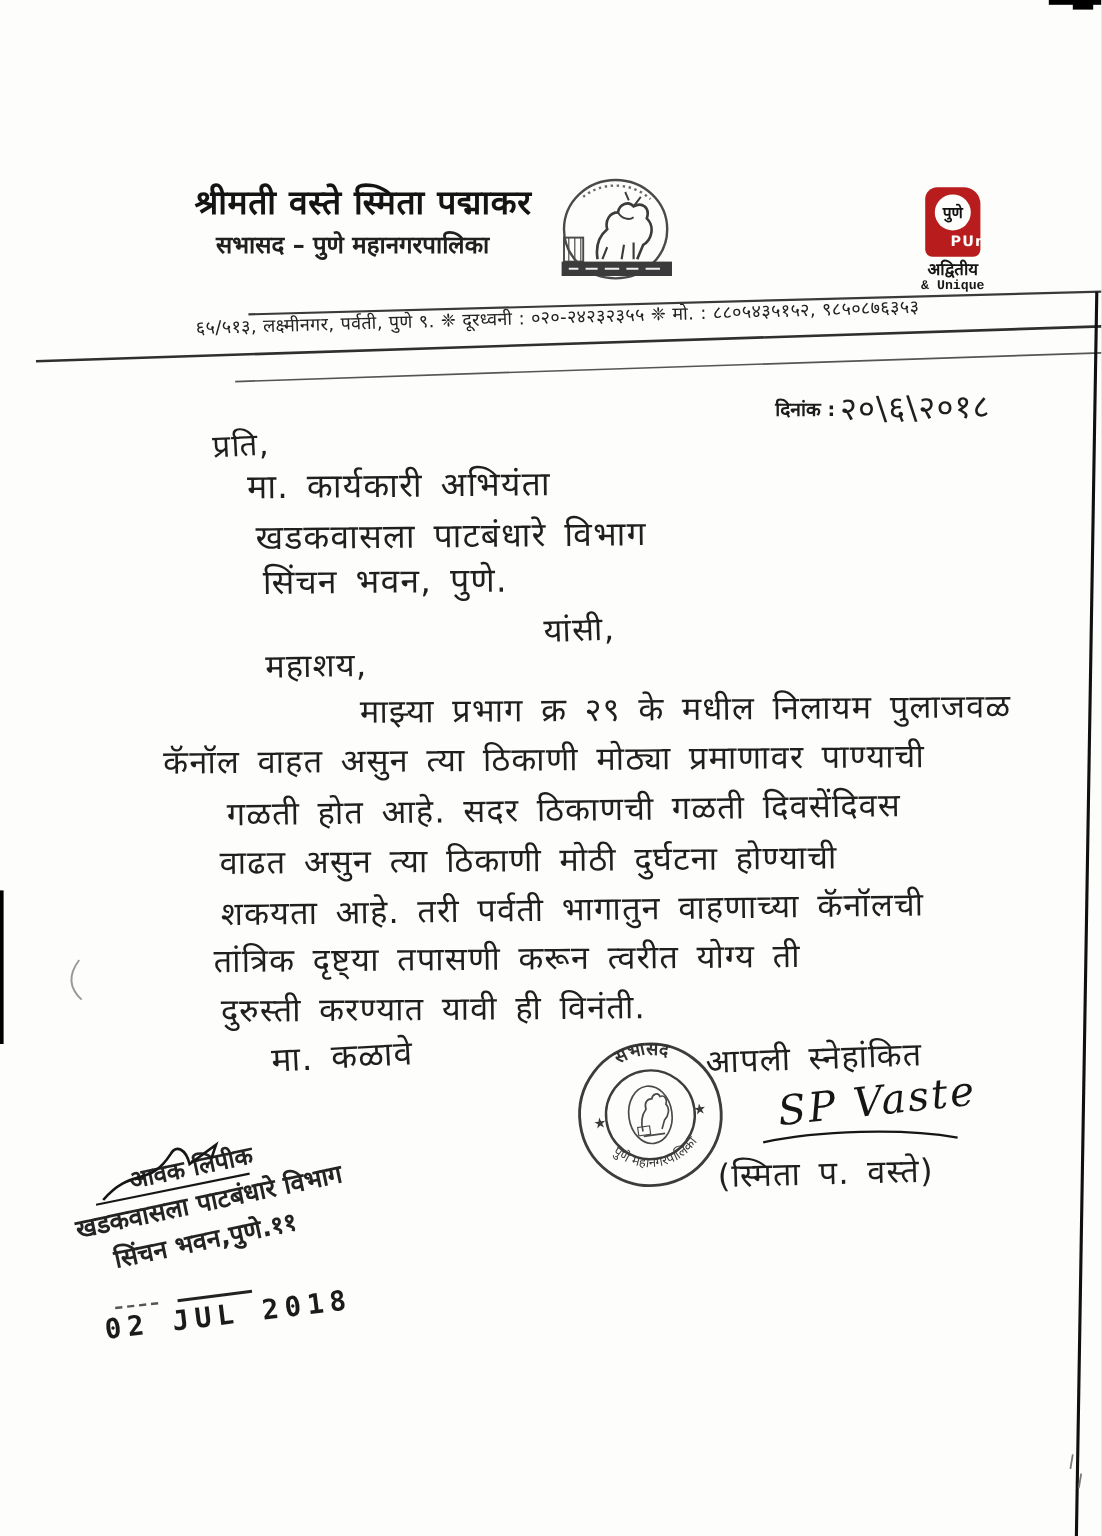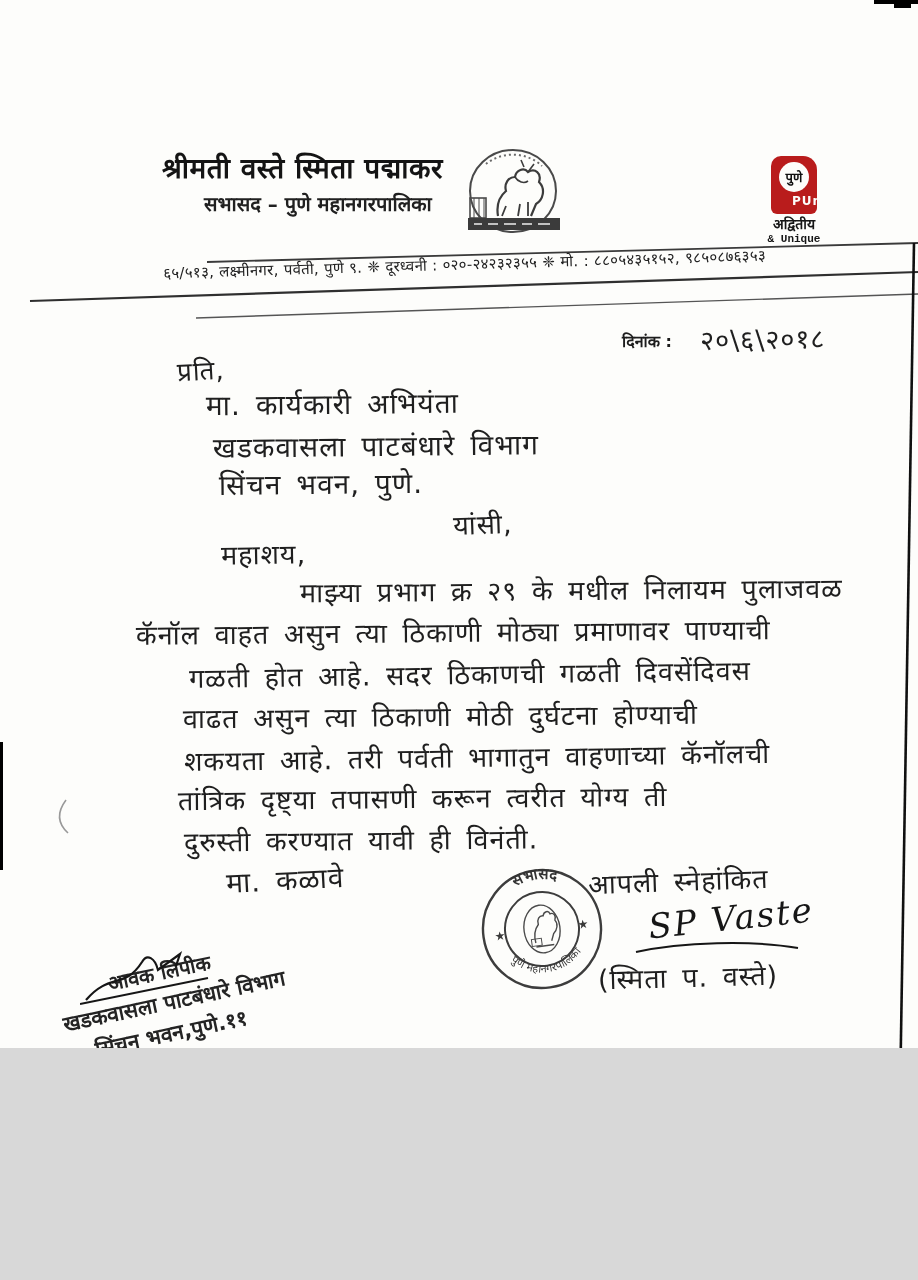--- a/index.html
+++ b/index.html
@@ -1,26 +1,26 @@
 <!DOCTYPE html>
 <html><head>
 <meta charset="utf-8">
 <style>
   html,body{margin:0;padding:0;background:#d8d8d8;}
   .page{
-    position:relative;width:918px;height:1048px;margin:0 auto;
+    position:relative;width:918px;height:1280px;margin:0 auto;
     background:#fdfdfb;overflow:hidden;
     font-family:"DejaVu Sans",sans-serif;color:#1d1d1d;
   }
   .abs{position:absolute;white-space:nowrap;}
   .hw{color:#1f1f1f;letter-spacing:1px;word-spacing:5px;}
   .lh-name{font-size:28px;font-weight:bold;color:#141414;letter-spacing:.5px;}
   .lh-sub{font-size:20px;font-weight:bold;color:#202020;}
   .addr{font-size:15px;color:#222;letter-spacing:.3px;}
-  .date-label{font-size:16px;font-weight:bold;}
+  .date-label{font-size:16px;font-weight:bold;margin-left:24px;}
   .hw26{font-size:26px;}
   .hw27{font-size:27px;}
   .hw28{font-size:28px;}
   .stamp-text{text-align:center;font-weight:bold;color:#1c1c1c;line-height:21px;font-size:15px;}
   .autograph{font-family:"DejaVu Serif",serif;font-style:italic;font-size:34px;color:#161616;letter-spacing:2px;}
   .inward{
     transform:rotate(-12deg);transform-origin:left top;
     color:#242424;font-weight:bold;text-align:left;line-height:31px;
   }
   .inward .l1{font-size:20px;margin-left:52px;}
@@ -44,21 +44,21 @@
 
 <div class="page">
 
   <svg class="abs z1" style="left:0;top:0;" width="918" height="1280" viewBox="0 0 918 1280">
     <line x1="207" y1="262" x2="918" y2="243" stroke="#3a3a3a" stroke-width="1.8"></line>
     <line x1="30" y1="301" x2="918" y2="272" stroke="#2f2f2f" stroke-width="2.2"></line>
     <line x1="196" y1="318" x2="918" y2="294" stroke="#555" stroke-width="1.4"></line>
   </svg>
 
   <div class="abs z2 lh-name" style="left:162px;top:148px;">श्रीमती वस्ते स्मिता पद्माकर</div>
-  <div class="abs z2 lh-sub" style="left:204px;top:190px;">सभासद – पुणे महानगरपालिका</div>
+  <div class="abs z2 lh-sub" style="left:180px;top:190px;">सभासद – पुणे महानगरपालिका</div>
 
   <svg class="abs z2" style="left:458px;top:144px;" width="112" height="100" viewBox="0 0 112 100">
     <ellipse cx="55" cy="47" rx="43" ry="41" fill="none" stroke="#4a4a4a" stroke-width="2"></ellipse>
     <path d="M28,20 A40,36 0 0 1 84,22" fill="none" stroke="#6a6a6a" stroke-width="2" stroke-dasharray="2,3"></path>
     <path d="M40,72 C38,60 42,52 48,47 C46,40 50,33 57,33 C58,26 66,23 70,28 C77,24 84,29 81,38 C88,45 85,56 78,60 L73,72" fill="none" stroke="#3c3c3c" stroke-width="2.2"></path>
     <path d="M57,33 C60,38 66,40 70,37" fill="none" stroke="#3c3c3c" stroke-width="1.6"></path>
     <path d="M66,23 L63,16 M70,28 L76,20" stroke="#3c3c3c" stroke-width="1.6"></path>
     <path d="M48,62 L44,72 M62,60 L60,72 M70,58 L70,72" stroke="#3c3c3c" stroke-width="1.8"></path>
     <rect x="12" y="54" width="16" height="20" fill="none" stroke="#4a4a4a" stroke-width="1.6"></rect>
     <path d="M16,54 v20 M21,54 v20 M26,54 v20" stroke="#4a4a4a" stroke-width="1"></path>

